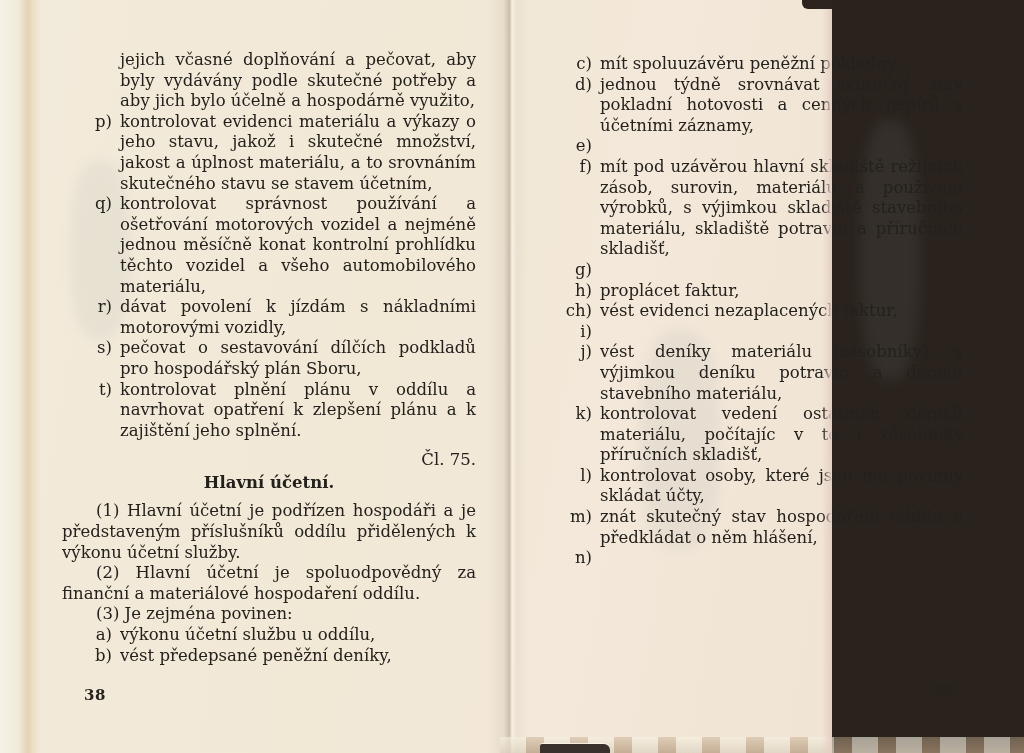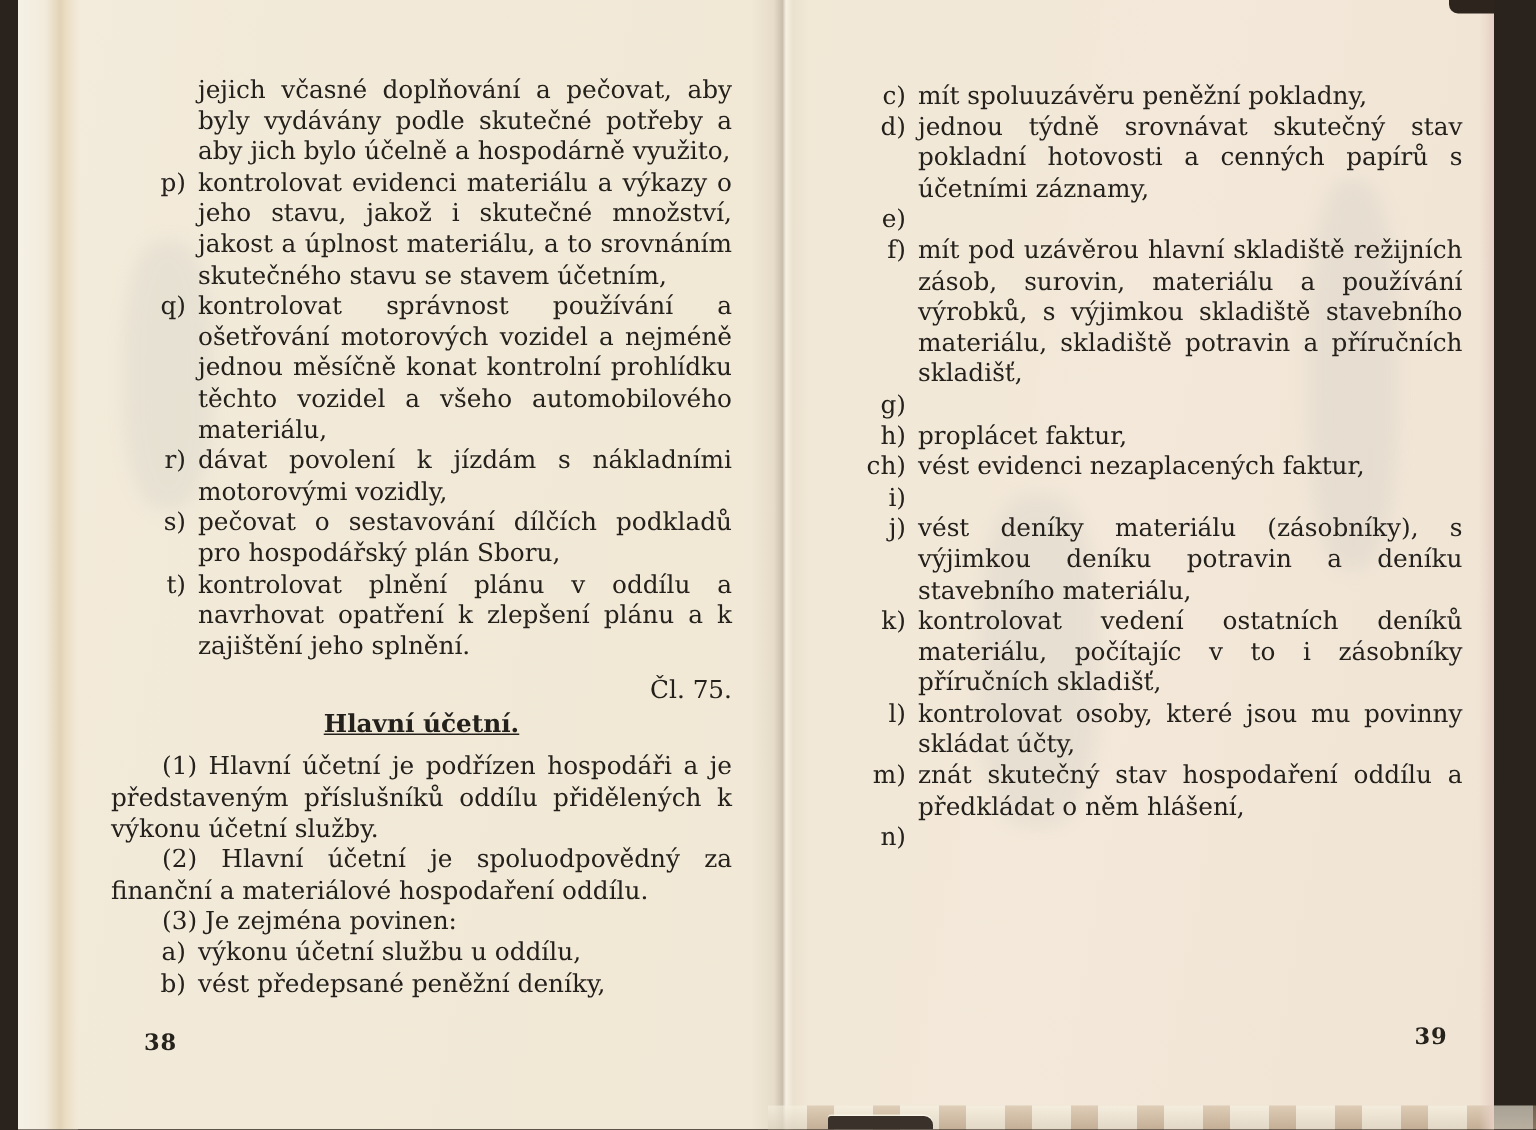--- a/index.html
+++ b/index.html
@@ -2,21 +2,21 @@
 <html><head>
 <meta charset="utf-8">
 <style>
   html,body{margin:0;padding:0;}
   body{
     width:1024px;height:753px;position:relative;overflow:hidden;
     background:#2a231d;
     font-family:"DejaVu Serif","Liberation Serif",serif;
   }
   .photo{
-    position:absolute;left:12px;top:0;width:984px;height:753px;
+    position:absolute;left:0;top:0;width:832px;height:753px;
     background:linear-gradient(100deg,#f3ebdb 0%,#f1e8d6 45%,#f3e8d9 70%,#f0e4d4 100%);
   }
   
   .edge-left{
     position:absolute;left:0;top:0;width:40px;height:753px;
     background:linear-gradient(to right,#f6f1e6 0%,#f2ebdc 45%,#e2d3b6 70%,#ecdfc6 82%,#f2e9d8 100%);
   }
   
   .gutter{
     position:absolute;left:488px;top:0;width:40px;height:753px;
@@ -55,21 +55,21 @@
   .col-left{left:62px;top:50px;width:414px;}
   .col-right{left:548px;top:54px;width:415px;}
 
   .hang{display:flex;}
   .hang .marker{flex:none;text-align:right;padding-right:8px;white-space:pre;}
   .col-left .marker{width:50px;}
   .col-right .marker{width:44px;}
   .hang .itext{flex:1 1 auto;text-align:justify;}
 
   .article-number{text-align:right;margin-top:9px;}
-  .article-title{text-align:center;font-weight:bold;margin-top:2px;margin-bottom:8px;text-decoration:underline;}
+  .article-title{text-align:center;font-weight:bold;margin-top:2px;margin-bottom:8px;}
   .para{margin:0;text-align:justify;text-indent:34px;}
 
   .pagenum{position:absolute;font-size:15px;font-weight:bold;letter-spacing:0.5px;color:#26221c;}
   .pn-left{left:84px;top:686px;}
   .pn-right{left:931px;top:682px;}
 
   
   .bleed{position:absolute;border-radius:40%;filter:blur(6px);opacity:0.10;background:#8a97a0;}
   .b1{left:70px;top:160px;width:60px;height:180px;}
   .b2{left:640px;top:330px;width:80px;height:220px;}

